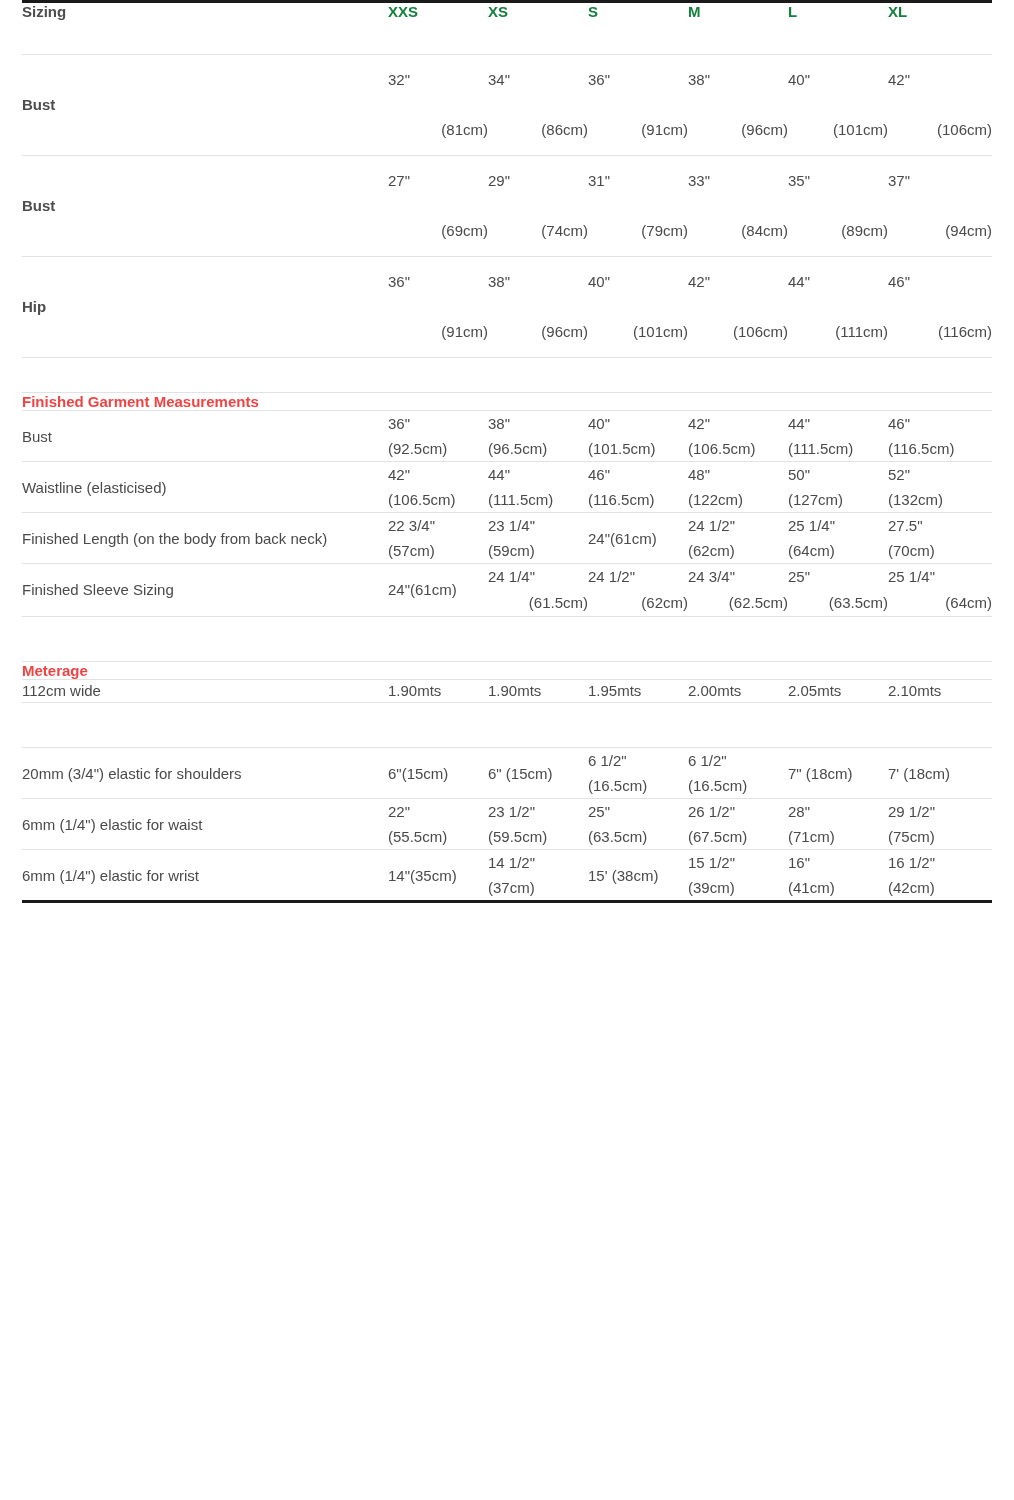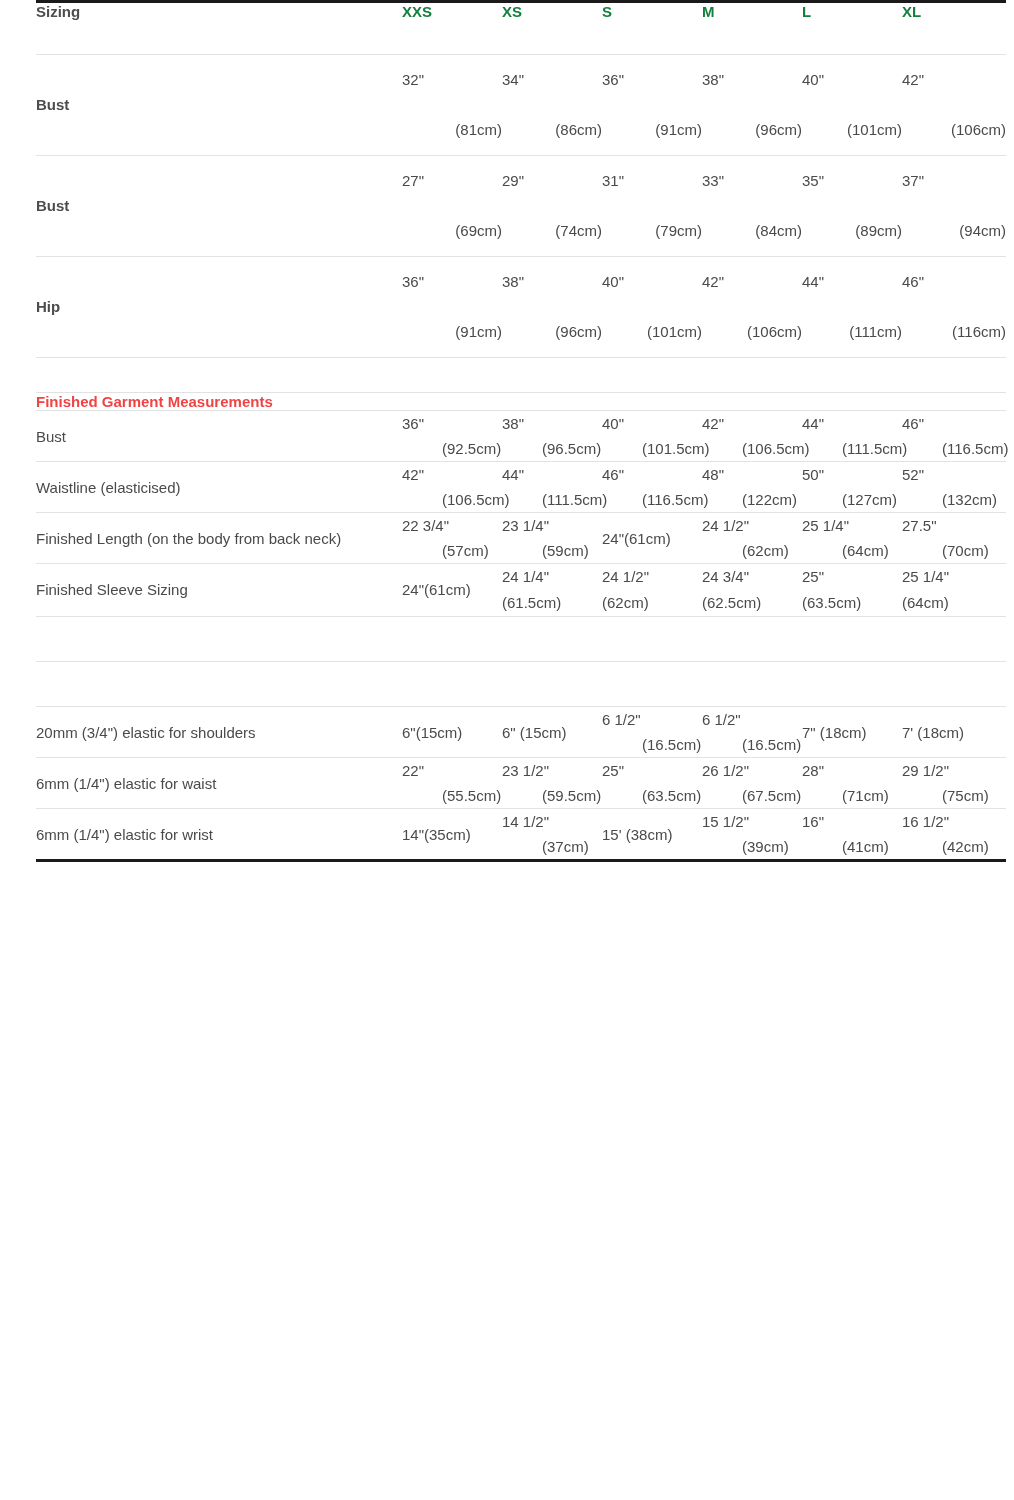--- a/index.html
+++ b/index.html
@@ -9,21 +9,21 @@
   }
   body {
     width: 1014px;
     font-family: "Liberation Sans", sans-serif;
     color: #4a4a4a;
     -webkit-font-smoothing: antialiased;
   }
   .page {
     width: 1014px;
     box-sizing: border-box;
-    padding: 0 36px;
+    padding: 0 22px;
   }
   table.sizing-table {
     width: 970px;
     border-collapse: collapse;
     table-layout: fixed;
     font-size: 15px;
   }
   table.sizing-table td, table.sizing-table th {
     text-align: left;
     vertical-align: middle;
@@ -88,33 +88,33 @@
   
   .two-row td {
     padding: 14px 0 14px 0;
     line-height: 25px;
     font-size: 15px;
   }
   .two-row td.lbl {
     color: #4a4a4a;
   }
   .two-row .v1 { display: block; }
-  .two-row .v2 { display: block; margin-left: 40px; }
+  .two-row .v2 { display: block; }
   .two-row .single {
     display: block;
   }
 
   
   .tall-row td {
     padding: 38px 0 38px 0;
     line-height: 26px;
     font-size: 15px;
   }
   .tall-row .v1 { display: block; }
-  .tall-row .v2 { display: block; }
+  .tall-row .v2 { display: block; text-align: right; }
 
   
   .one-row td {
     padding: 12px 0 12px 0;
     font-size: 15px;
     line-height: 22px;
   }
   td.lbl { padding-right: 10px; }
 </style>
 </head>
@@ -370,21 +370,39 @@
   <tr class="spacer-row-lg hline">
     <td></td>
           <td></td>
           <td></td>
     <td></td>
           <td></td>
           <td></td>
           <td></td>
   </tr>
 
-
+  <tr class="section-row hline">
+    <td>Meterage</td>
+    <td></td>
+          <td></td>
+          <td></td>
+    <td></td>
+          <td></td>
+          <td></td>
+  </tr>
+
+  <tr class="one-row hline">
+    <td class="lbl">112cm wide</td>
+    <td>1.90mts</td>
+    <td>1.90mts</td>
+    <td>1.95mts</td>
+    <td>2.00mts</td>
+    <td>2.05mts</td>
+    <td>2.10mts</td>
+  </tr>
 
 
   <tr class="spacer-row-lg hline">
     <td></td>
           <td></td>
           <td></td>
     <td></td>
           <td></td>
           <td></td>
           <td></td>

